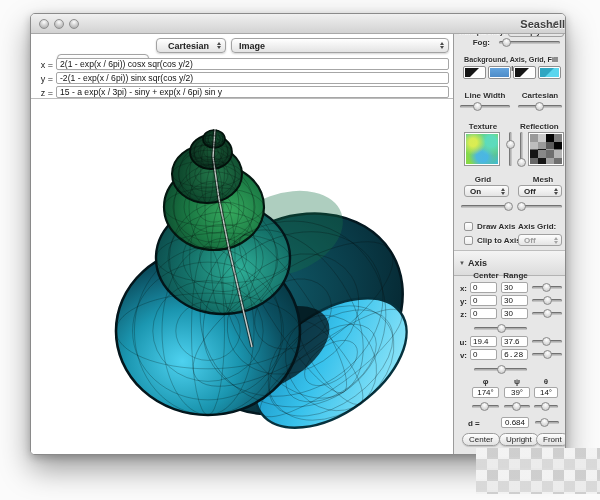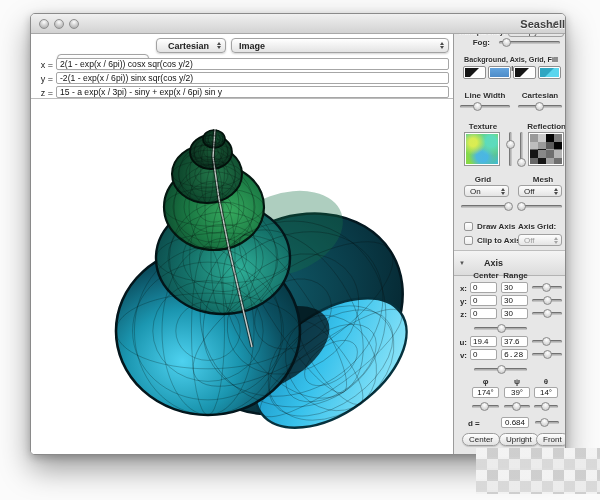--- a/index.html
+++ b/index.html
@@ -48,33 +48,33 @@
   .vslider .trk { position:absolute; top:0; bottom:0; left:3px; width:3px; border-radius:2px;
     background:linear-gradient(90deg,#9d9d9d,#cdcdcd); box-shadow:inset 1px 0 1px rgba(0,0,0,.3); }
   .vslider .knb { position:absolute; left:0; width:9px; height:9px; margin-top:-4px; border-radius:50%;
     border:1px solid #8a8a8a; background:radial-gradient(circle at 50% 30%, #fff, #d2d2d2 75%, #b0b0b0); }
 
   .well { width:23px; height:13px; border:1px solid #8e8e8e; border-radius:2px; background:#fff; padding:1px; }
   .well > div { width:100%; height:100%; }
 
   .ddl { position:absolute; height:12px; display:flex; align-items:center;
     background:linear-gradient(#fdfdfd,#e4e4e4); border:1px solid #a0a0a0; border-radius:3px; padding:0 3px 0 5px; }
-  .ddl .plbl { flex:1; font-size:8px; font-weight:normal; color:#222; }
+  .ddl .plbl { flex:1; font-size:8px; font-weight:bold; color:#222; }
   .ddl.disabled .plbl { color:#9b9b9b; }
   .ddl.disabled .tri-u,.ddl.disabled .tri-d { border-bottom-color:#a5a5a5; border-top-color:#a5a5a5; }
 
   .chk { position:absolute; width:9px; height:9px; border:1px solid #979797; border-radius:2px;
     background:linear-gradient(#fff,#ececec); }
   .tfield { position:absolute; height:11px; border:1px solid #a6a6a6; border-radius:2px;
     background:#fff; font-size:8px; padding:0 2px; color:#111; }
   .axlbl { position:absolute; font-size:8px; font-weight:bold; color:#2d2d2d; }
 
   .sechdr { position:absolute; left:0; right:0; top:216px; height:26px;
     background:linear-gradient(#f4f4f4,#dcdcdc); border-top:1px solid #bdbdbd; border-bottom:1px solid #b3b3b3;
-    display:flex; align-items:center; padding-left:5px; gap:19px; }
+    display:flex; align-items:center; padding-left:5px; gap:3px; }
   .sechdr .disc { font-size:6px; color:#555; }
   .sechdr .t { font-size:9px; font-weight:bold; color:#2a2a2a; }
 
   .btn { position:absolute; height:13px; display:flex; align-items:center; justify-content:center;
     background:linear-gradient(#fefefe,#e2e2e2); border:1px solid #9c9c9c; border-radius:7px;
     font-size:8px; color:#1d1d1d; padding:0 6px; box-shadow:0 1px 1px rgba(0,0,0,.15); }
 
   .thumb { position:absolute; width:36px; height:34px; border:1px solid #949494; background:#fff; padding:1px; }
   .thumb > div { width:100%; height:100%; }
   .tex { background:
@@ -297,21 +297,21 @@
       <div class="slider" style="left:6px; top:68px; width:50px;">
           <div class="trk"></div>
           <div class="knb" style="left:33%;"></div>
         </div>
       <div class="slider" style="left:64px; top:68px; width:44px;">
           <div class="trk"></div>
           <div class="knb" style="left:48%;"></div>
         </div>
 
       <span class="plab" style="position:absolute; left:6px; top:88px; width:46px; text-align:center;">Texture</span>
-      <span class="plab" style="position:absolute; left:66px; top:88px; width:46px; text-align:right;">Reflection</span>
+      <span class="plab" style="position:absolute; left:66px; top:88px; width:46px; text-align:left;">Reflection</span>
       <div class="thumb" style="left:10px; top:98px;">
           <div class="tex"></div>
         </div>
       <div class="vslider" style="left:52px; top:98px; height:34px;">
           <div class="trk"></div>
           <div class="knb" style="top:36%;"></div>
         </div>
       <div class="vslider" style="left:63px; top:98px; height:34px;">
           <div class="trk"></div>
           <div class="knb" style="top:88%;"></div>

